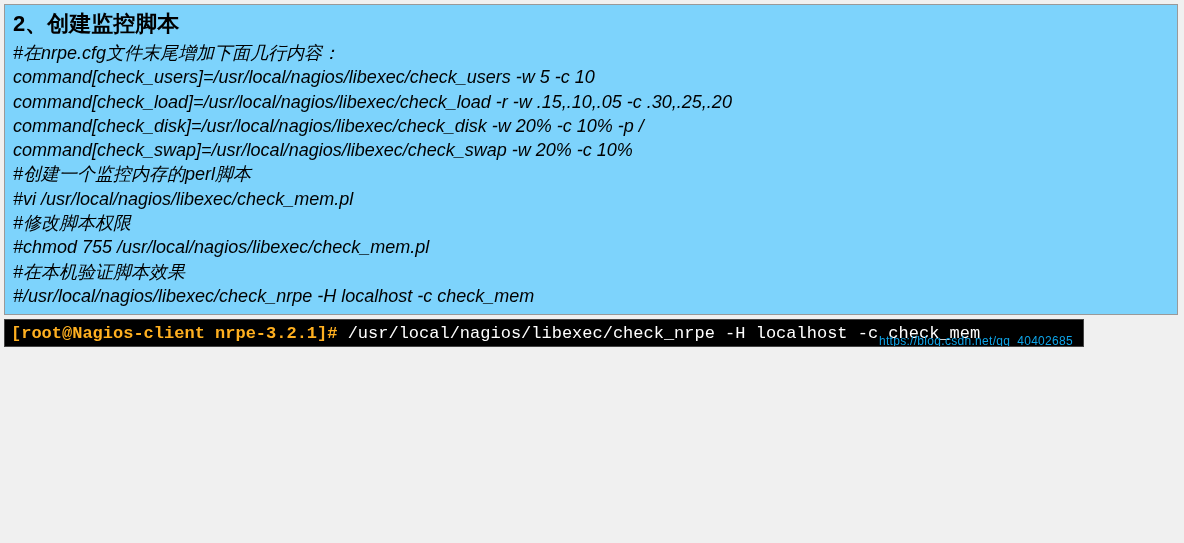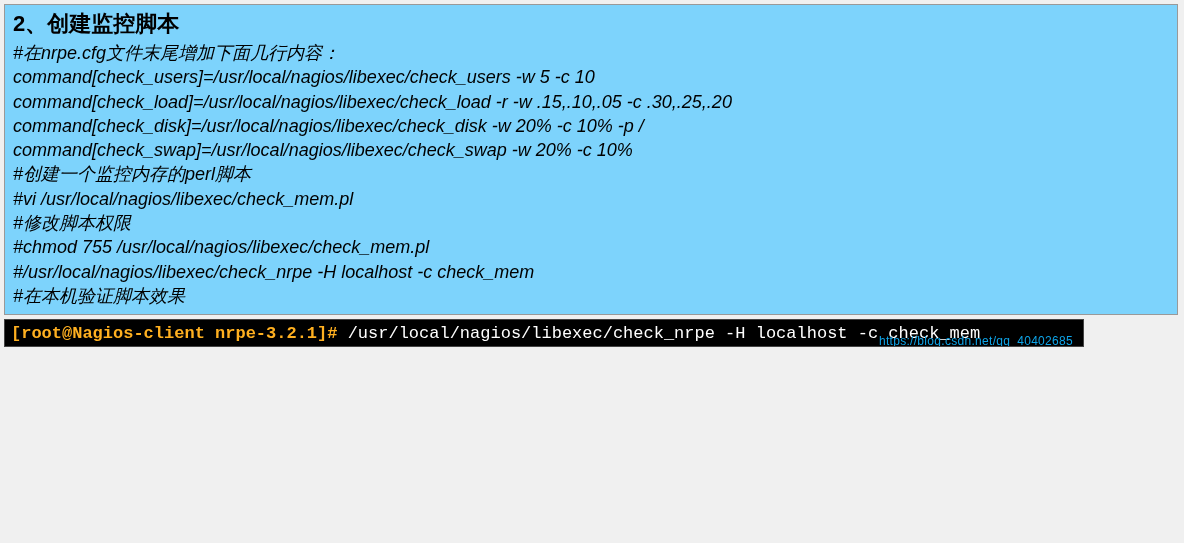--- a/index.html
+++ b/index.html
@@ -75,22 +75,22 @@
   <div class="heading">2、创建监控脚本</div>
   <div class="line">#在nrpe.cfg文件末尾增加下面几行内容：</div>
   <div class="line">command[check_users]=/usr/local/nagios/libexec/check_users -w 5 -c 10</div>
   <div class="line">command[check_load]=/usr/local/nagios/libexec/check_load -r -w .15,.10,.05 -c .30,.25,.20</div>
   <div class="line">command[check_disk]=/usr/local/nagios/libexec/check_disk -w 20% -c 10% -p /</div>
   <div class="line">command[check_swap]=/usr/local/nagios/libexec/check_swap -w 20% -c 10%</div>
   <div class="line">#创建一个监控内存的perl脚本</div>
   <div class="line">#vi /usr/local/nagios/libexec/check_mem.pl</div>
   <div class="line">#修改脚本权限</div>
   <div class="line">#chmod 755 /usr/local/nagios/libexec/check_mem.pl</div>
+  <div class="line">#在本机验证脚本效果</div>
   <div class="line">#/usr/local/nagios/libexec/check_nrpe -H localhost -c check_mem</div>
-  <div class="line">#在本机验证脚本效果</div>
 </div>
 
 <div class="terminal">
   <div>
     <span class="term-prompt">[root@Nagios-client nrpe-3.2.1]#</span><span class="term-cmd"> /usr/local/nagios/libexec/check_nrpe -H localhost -c check_mem</span>
   </div>
   <div class="watermark">https://blog.csdn.net/qq_40402685</div>
 </div>
 
 </body></html>

